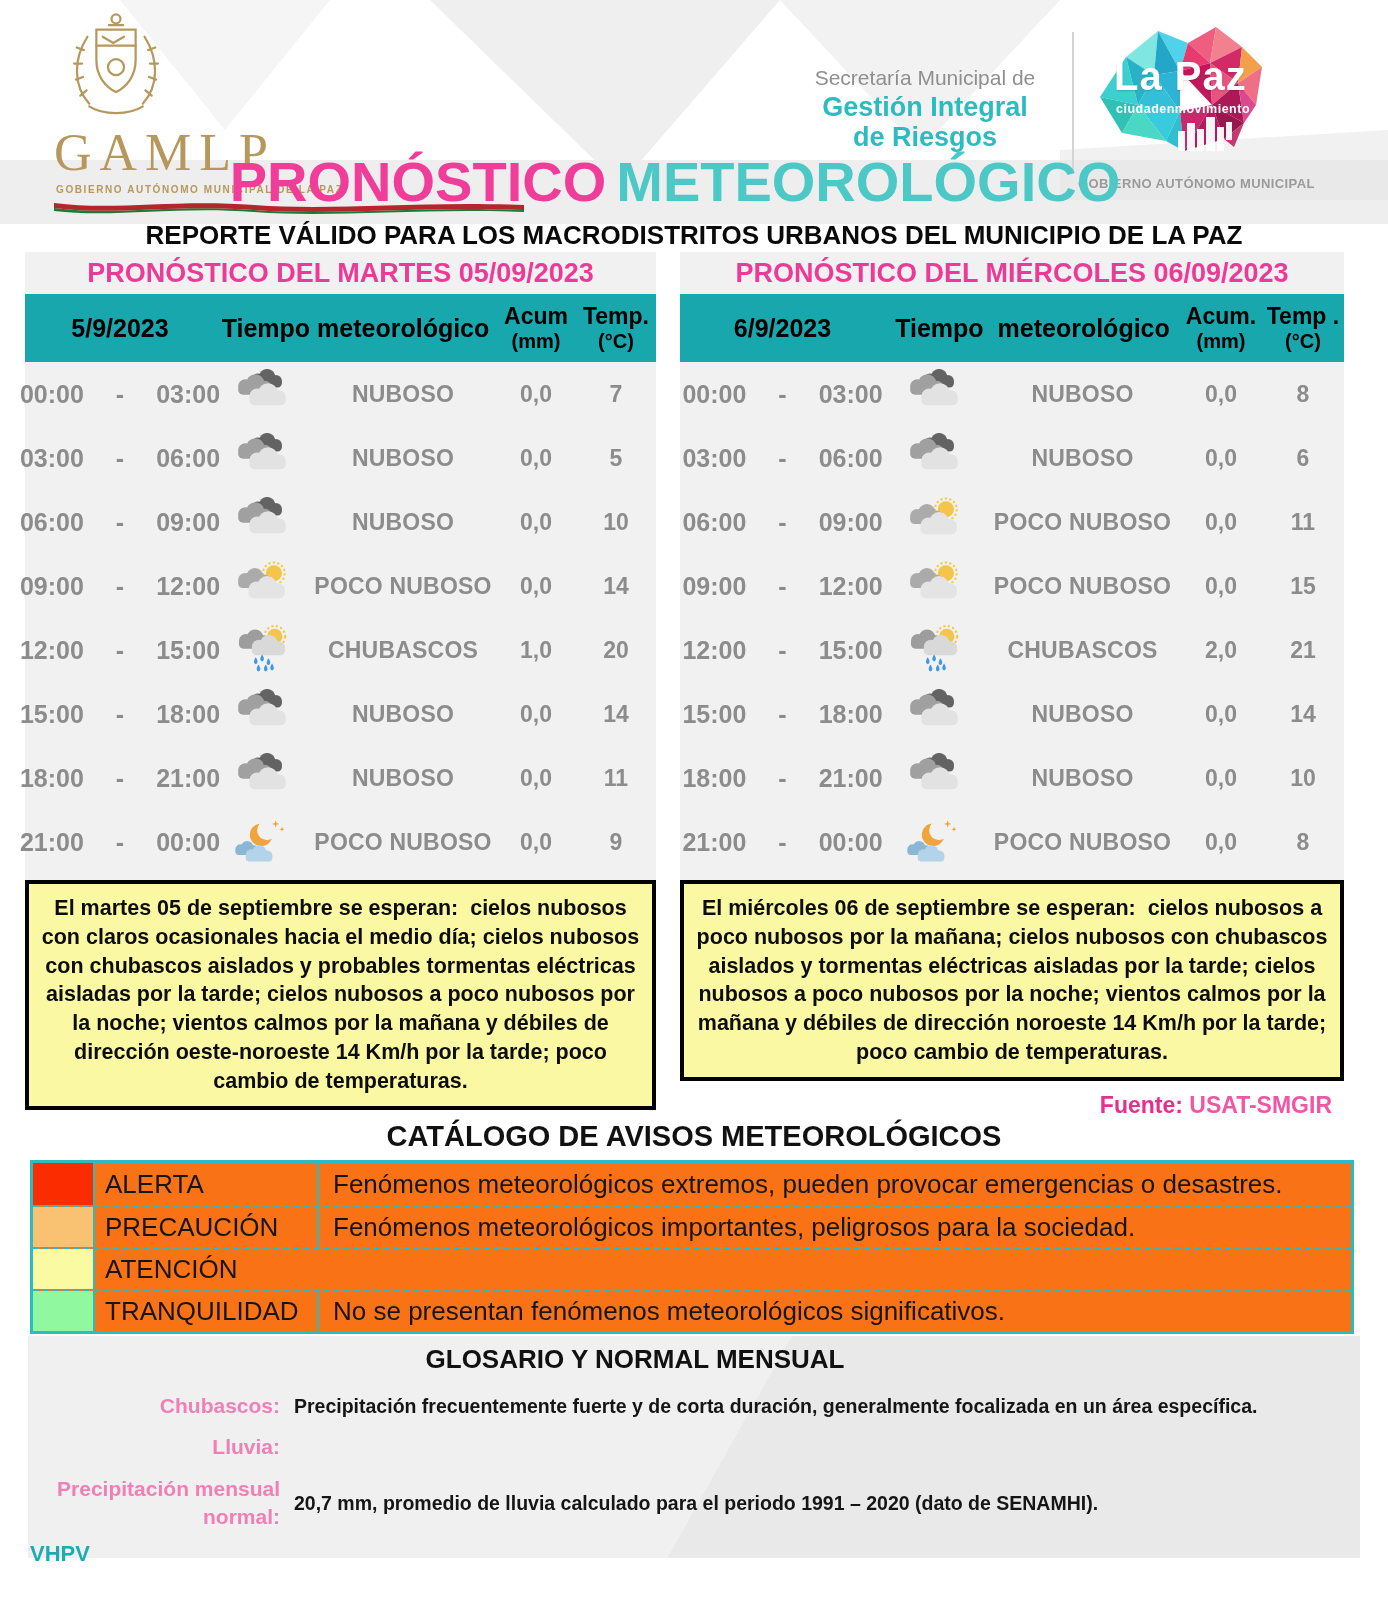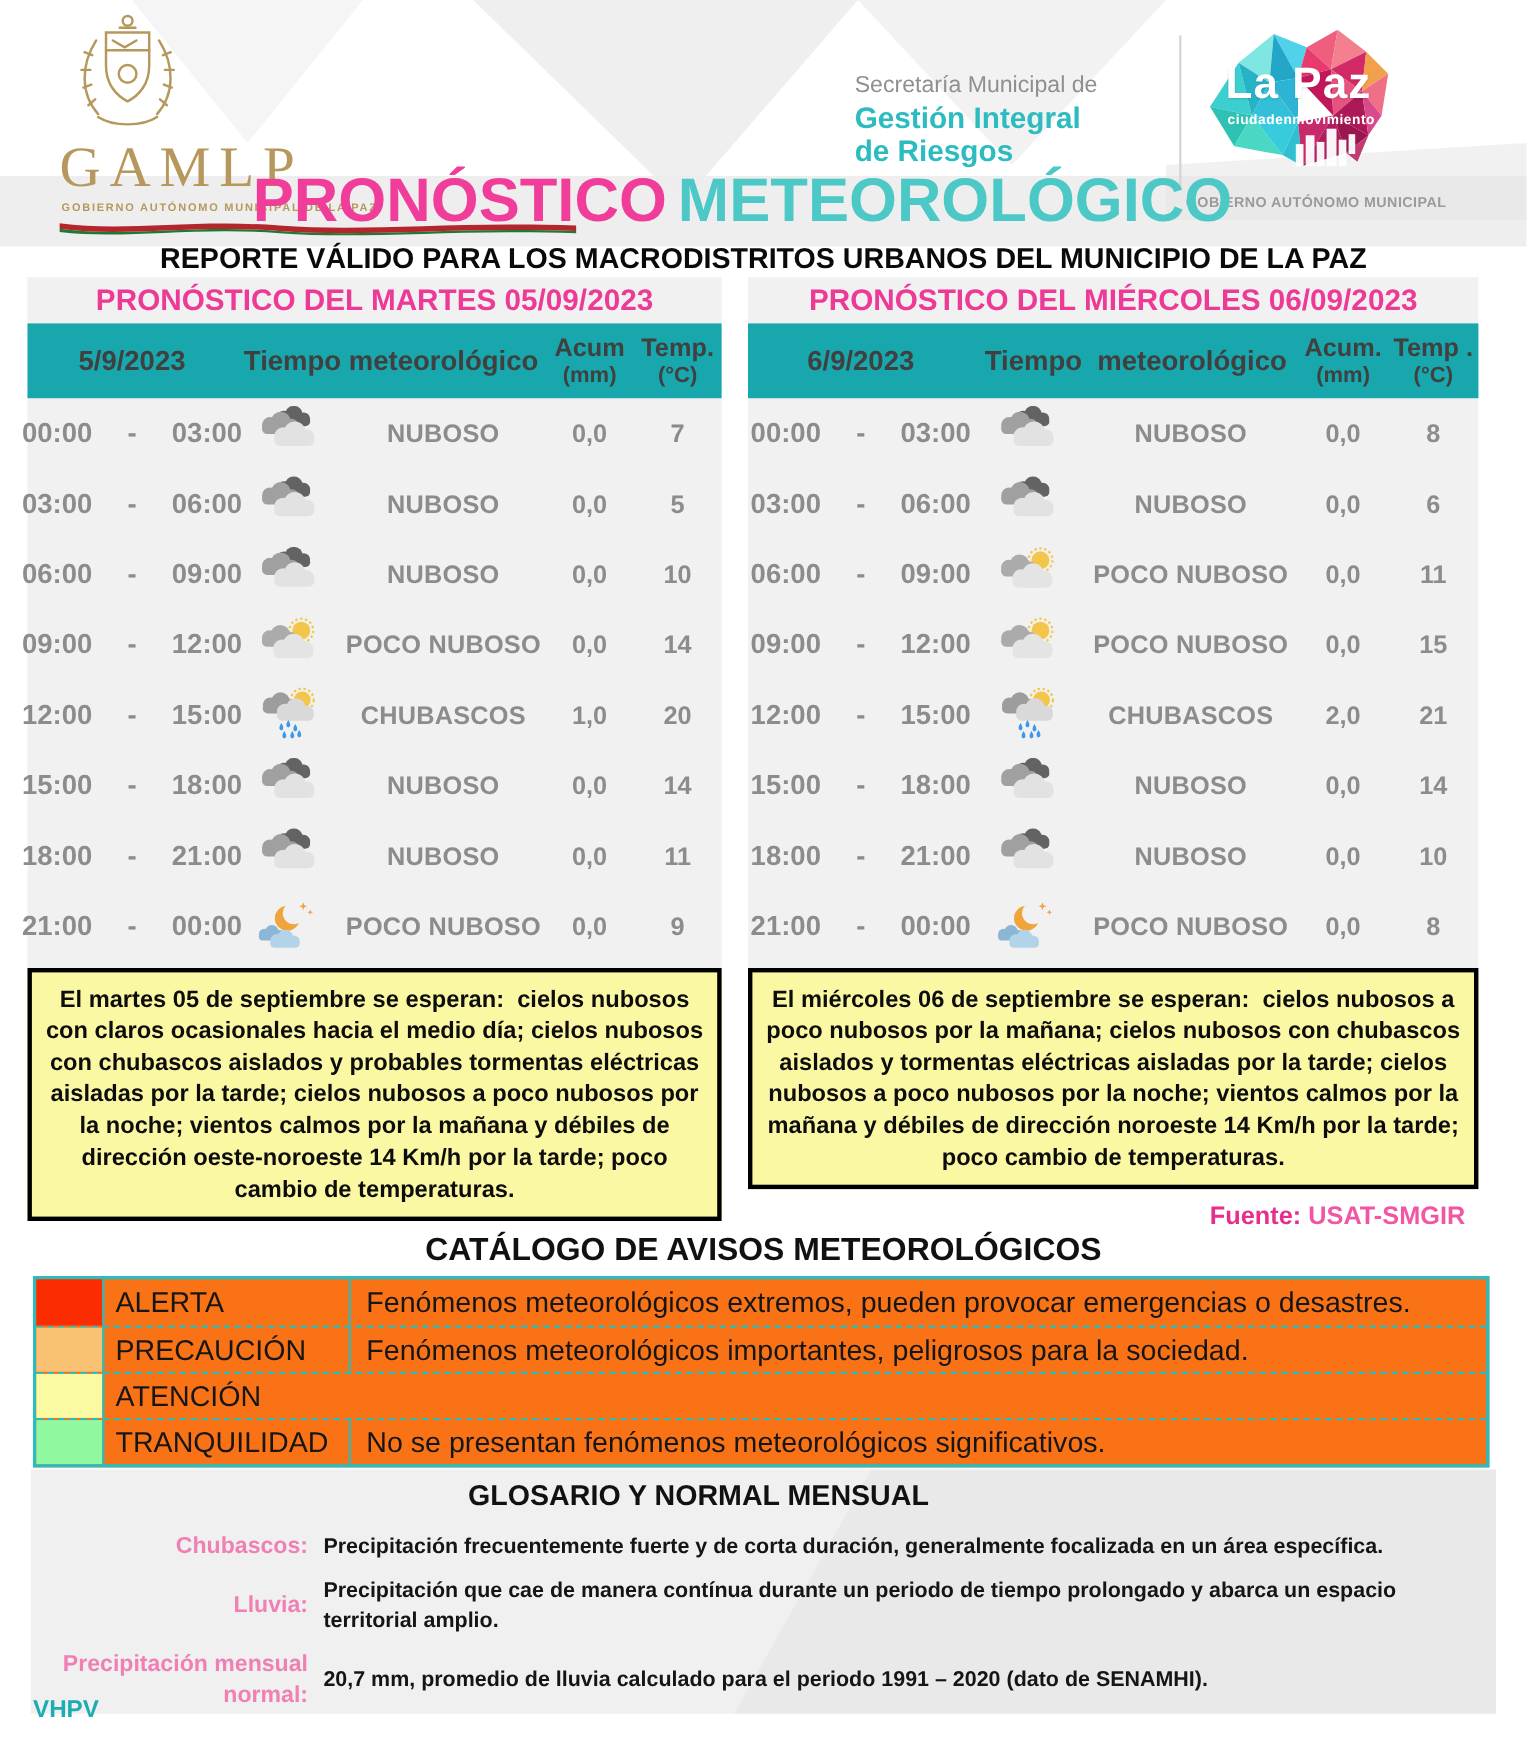--- a/index.html
+++ b/index.html
@@ -8,42 +8,42 @@
   .page { position:relative; width:1388px; height:1600px; overflow:hidden; background:#fff; }
 
   
   .banner { position:absolute; top:0; left:0; width:1388px; height:232px; }
   .banner-bg { position:absolute; top:0; left:0; width:1388px; height:232px; }
   .gamlp { position:absolute; left:18px; top:6px; width:520px; }
   .crest { display:block; width:108px; height:116px; margin:4px 0 0 44px; }
   .gamlp-acronym { font-family:"Liberation Serif", serif; font-size:52px; color:#b6985c; letter-spacing:8px; margin-left:36px; line-height:1.05; }
   .gamlp-sub { font-size:10px; font-weight:bold; letter-spacing:1.6px; color:#b6985c; margin:3px 0 4px 38px; }
   .gamlp-ribbon { display:block; margin-left:36px; width:470px; height:16px; }
-  .secretaria { position:absolute; left:777px; top:66px; width:260px; text-align:left; }
+  .secretaria { position:absolute; left:795px; top:66px; width:260px; text-align:center; }
   .sec-line1 { font-size:21px; color:#8f8f8f; margin-bottom:2px; }
   .sec-line2, .sec-line3 { font-size:27px; font-weight:bold; color:#2cbcbf; line-height:1.12; }
   .divider-v { position:absolute; left:1072px; top:32px; width:2px; height:140px; background:#d4d4d4; }
   .lapaz { position:absolute; left:1092px; top:18px; width:190px; height:180px; }
   .lapaz-map { position:absolute; top:0; left:0; width:180px; height:152px; }
   .lapaz-title { position:absolute; left:22px; top:36px; font-size:40px; font-weight:bold; color:#fff; letter-spacing:1px; text-shadow:0 1px 2px rgba(0,0,0,.15); }
   .lapaz-tagline { position:absolute; left:24px; top:84px; font-size:12.5px; font-weight:bold; color:#fff; letter-spacing:.5px; }
   .lapaz-caption { position:absolute; left:-14px; top:158px; width:240px; font-size:13px; font-weight:bold; color:#9a9a9a; letter-spacing:.4px; }
 
   
   .page-title { position:absolute; top:154px; left:0; width:1350px; text-align:center; font-size:56px; font-weight:bold; line-height:1; z-index:2; }
   .t-pink { color:#f03d9a; }
   .t-teal { color:#4cc9c7; margin-left:10px; }
   .page-subtitle { position:absolute; top:220px; left:0; width:1388px; text-align:center; font-size:26px; font-weight:bold; color:#0a0a0a; z-index:2; }
 
   
   .panel { position:absolute; top:252px; background:#f1f1f1; }
   .panel-left  { left:25px;  width:631px; }
   .panel-right { left:680px; width:664px; }
   .panel-title { height:42px; line-height:42px; text-align:center; color:#ee3a97; font-size:27px; font-weight:bold; }
-  .thead { display:grid; height:68px; background:#17a7ac; color:#404040; align-items:center; }
+  .thead { display:grid; height:68px; background:#17a7ac; color:#000000; align-items:center; }
   .panel-left  .thead, .panel-left  .frow { grid-template-columns:190px 95px 186px 80px 80px; }
   .panel-right .thead, .panel-right .frow { grid-template-columns:205px 100px 195px 82px 82px; }
   .th { text-align:center; font-weight:bold; font-size:25px; }
   .th-weather { grid-column:2/4; white-space:pre; }
   .th-2line div:first-child { font-size:23px; line-height:1.15; }
   .th-2line div:last-child  { font-size:20px; line-height:1.15; }
   .frow { display:grid; height:64px; align-items:center; color:#8c8c8c; font-weight:bold; }
   .c-time { display:flex; gap:32px; justify-content:center; font-size:25px; }
   .c-icon { display:flex; justify-content:center; align-items:center; }
   .wicon { width:58px; height:50px; }
@@ -739,21 +739,20 @@
       <div class="dk"></div>
     </div>
   <h2 class="glossary-title">GLOSARIO Y NORMAL MENSUAL</h2>
   <div class="glossary">
       <div class="grow">
     <div class="g-term">Chubascos:</div>
     <div class="g-def">Precipitación frecuentemente fuerte y de corta duración, generalmente focalizada en un área específica.</div>
   </div>
       <div class="grow">
     <div class="g-term">Lluvia:</div>
-    <div class="g-def">Precipitación que cae de manera contínua durante un periodo de tiempo prolongado y abarca un espacio territorial amplio.</div>
   </div>
       <div class="grow">
     <div class="g-term">Precipitación mensual normal:</div>
     <div class="g-def">20,7 mm, promedio de lluvia calculado para el periodo 1991 – 2020 (dato de SENAMHI).</div>
   </div>
     </div>
 
   <div class="footer-initials">VHPV</div>
 </div>
 

